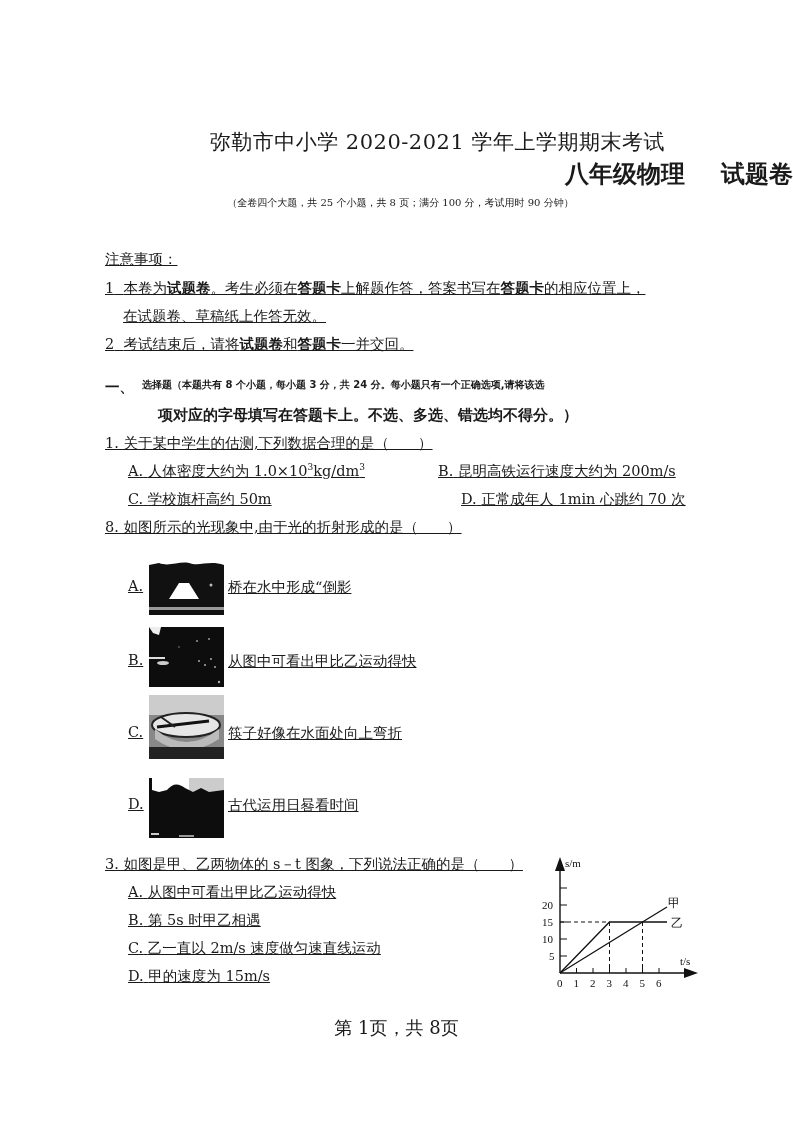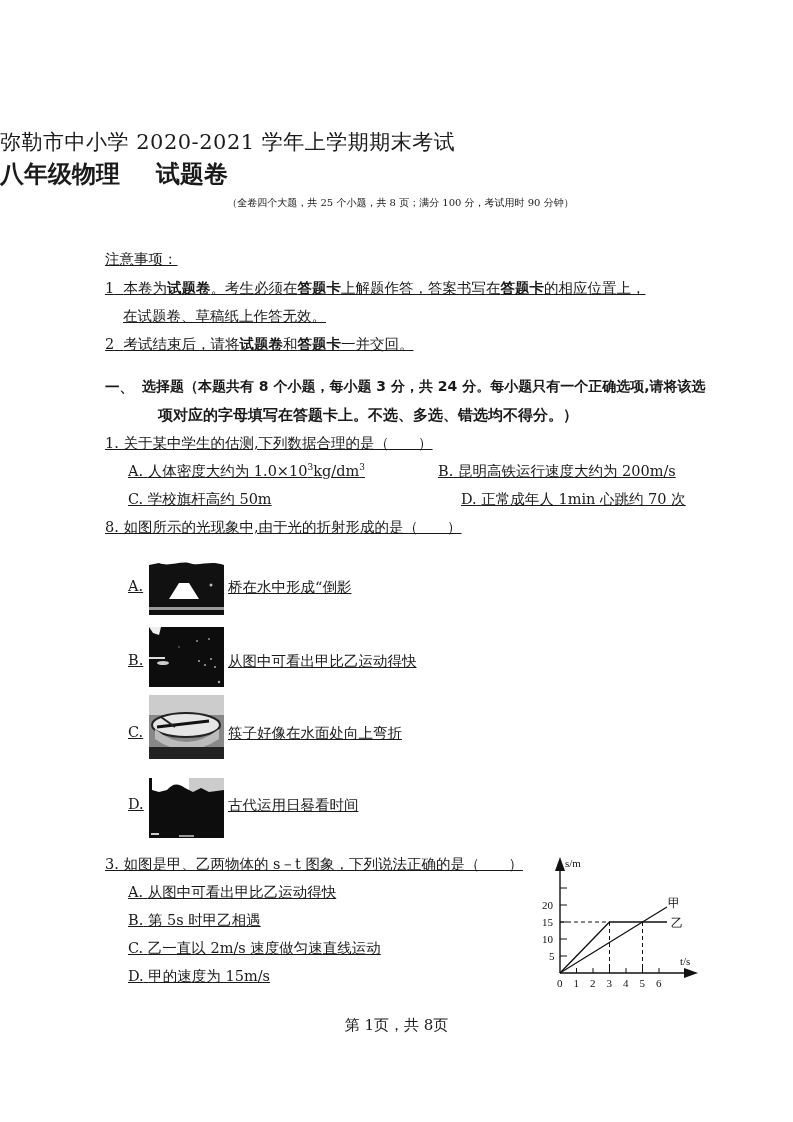--- a/index.html
+++ b/index.html
@@ -2,30 +2,30 @@
 <html><head>
 <meta charset="utf-8">
 <style>
   html, body { margin: 0; padding: 0; background: #ffffff; }
   body {
     width: 793px; height: 1122px; position: relative; overflow: hidden;
     font-family: "DejaVu Serif", "Liberation Serif", serif;
     color: #1a1a1a;
   }
   .abs { position: absolute; white-space: nowrap; }
-  .title1 { top: 128px; left: 0; width: 665px; text-align: left; font-size: 21px; letter-spacing: 0.5px; }
-  .title2 { top: 158px; left: 0; width: 793px; text-align: left; font-size: 24px; font-weight: bold; font-family: "DejaVu Sans", "Liberation Sans", sans-serif; }
+  .title1 { top: 128px; left: 0; width: 665px; text-align: right; font-size: 21px; letter-spacing: 0.5px; }
+  .title2 { top: 158px; left: 0; width: 793px; text-align: right; font-size: 24px; font-weight: bold; font-family: "DejaVu Sans", "Liberation Sans", sans-serif; }
   .title2 .gap { display: inline-block; width: 36px; }
   .subtitle { top: 196px; left: 4px; width: 793px; text-align: center; font-size: 10px; }
   .txt { font-size: 14.5px; text-decoration: underline; }
   .bold { font-weight: bold; }
   .sec { font-size: 14.5px; font-weight: bold; font-family: "DejaVu Sans", "Liberation Sans", sans-serif; }
   .photo { position: absolute; width: 75px; height: 60px; background: #111; overflow: hidden; }
   .chart { position: absolute; left: 540px; top: 855px; }
-  .footer { top: 1016px; left: 0; width: 793px; text-align: center; font-size: 15px; }
+  .footer { top: 1016px; left: 0; width: 793px; text-align: center; font-size: 18px; }
   sup { font-size: 9px; }
 </style>
 </head>
 <body>
 
 <div class="abs title1">弥勒市中小学 2020-2021 学年上学期期末考试</div>
 <div class="abs title2">
   <span>八年级物理</span><span class="gap"></span><span>试题卷</span>
 </div>
 <div class="abs subtitle">（全卷四个大题，共 25 个小题，共 8 页；满分 100 分，考试用时 90 分钟）</div>
@@ -35,21 +35,21 @@
   <span>1</span>&nbsp;
   <span>本卷为</span><span class="bold">试题卷</span><span>。考生必须在</span><span class="bold">答题卡</span><span>上解题作答，答案书写在</span><span class="bold">答题卡</span><span>的相应位置上，</span>
 </div>
 <div class="abs txt" style="top:307px; left:123px;">在试题卷、草稿纸上作答无效。</div>
 <div class="abs txt" style="top:335px; left:105px;">
   <span>2</span>&nbsp;
   <span>考试结束后，请将</span><span class="bold">试题卷</span><span>和</span><span class="bold">答题卡</span><span>一并交回。</span>
 </div>
 
 <div class="abs sec" style="top:378px; left:105px;">一、</div>
-<div class="abs sec" style="top:378px; left:142px; font-size:14px;">选择题（本题共有 8 个小题，每小题 3 分，共 24 分。每小题只有一个正确选项,请将该选</div>
+<div class="abs sec" style="top:378px; left:142px; font-size:10px;">选择题（本题共有 8 个小题，每小题 3 分，共 24 分。每小题只有一个正确选项,请将该选</div>
 <div class="abs sec" style="top:406px; left:158px; font-size:15px;">项对应的字母填写在答题卡上。不选、多选、错选均不得分。）</div>
 
 <div class="abs txt" style="top:434px; left:105px;">1. 关于某中学生的估测,下列数据合理的是（　　）</div>
 <div class="abs txt" style="top:462px; left:128px;">
   <span>A.</span>&nbsp;<span>人体密度大约为 1.0×10</span><sup>3</sup><span>kg/dm</span><sup>3</sup>
 </div>
 <div class="abs txt" style="top:462px; left:438px;">
   <span>B.</span>&nbsp;<span>昆明高铁运行速度大约为 200m/s</span>
 </div>
 <div class="abs txt" style="top:490px; left:128px;">

